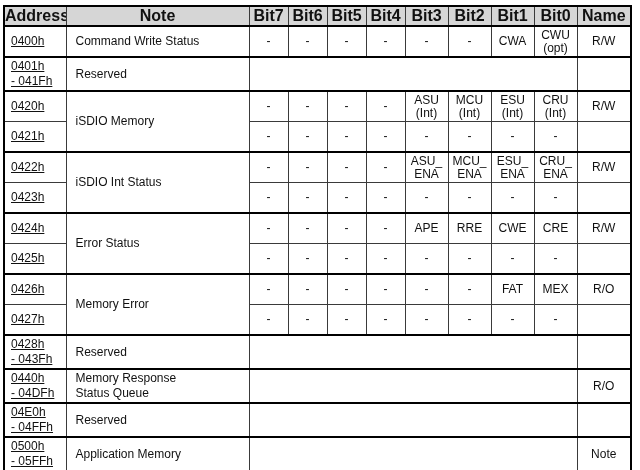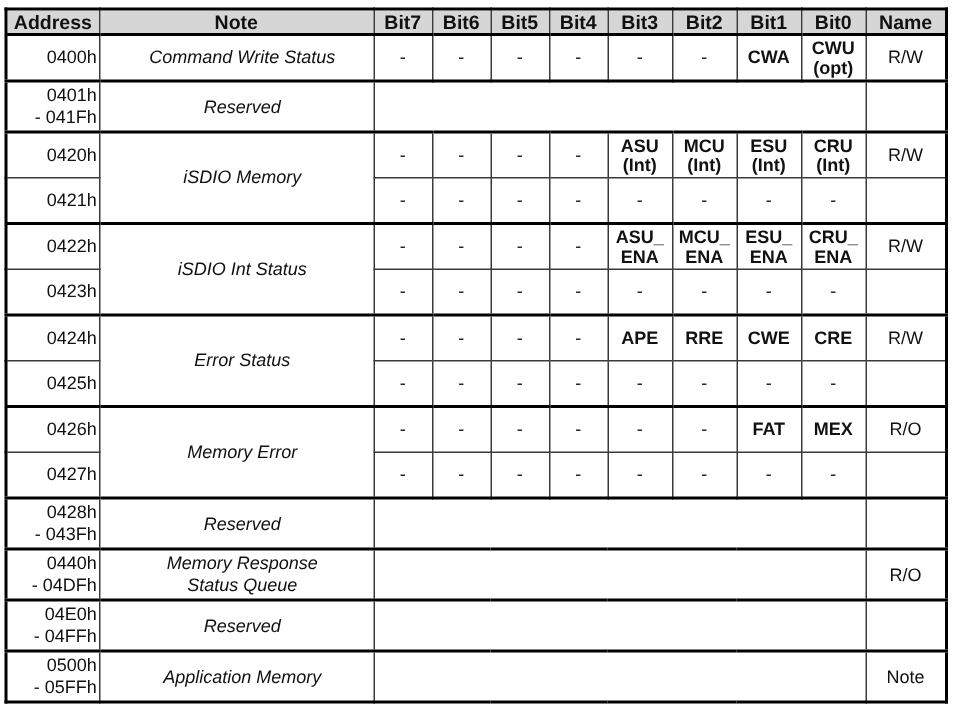--- a/index.html
+++ b/index.html
@@ -18,48 +18,48 @@
     table-layout: fixed;
     width: 629px;
     border: 2px solid #000000;
   }
   th, td {
     border: 1px solid #3a3a3a;
     overflow: hidden;
   }
   th {
     background: #d6d6d6;
-    font-size: 13px;
+    font-size: 16px;
     font-weight: bold;
     text-align: center;
     height: 15px;
     padding: 0;
   }
   td {
     font-size: 12px;
     height: 27px;
     padding: 1px 1px;
     vertical-align: middle;
     text-align: center;
     white-space: pre-line;
     line-height: 13px;
     background: #ffffff;
   }
   td.addr {
-    text-align: right;
+    text-align: left;
     padding-left: 6px;
     line-height: 15px;
+    text-decoration: underline;
   }
   td.name {
-    text-align: center;
+    text-align: left;
     padding-left: 9px;
     line-height: 15px;
-    font-style: italic;
-  }
-  td.bit.flag { font-weight: bold; }
+  }
+  td.bit.flag { font-weight: normal; }
   tr.group td, tr.group th { border-top: 2px solid #000000; }
 </style>
 </head>
 <body>
 
 <div class="page">
   <table class="regmap">
     <colgroup>
       <col style="width:62px">
       <col style="width:183px">

